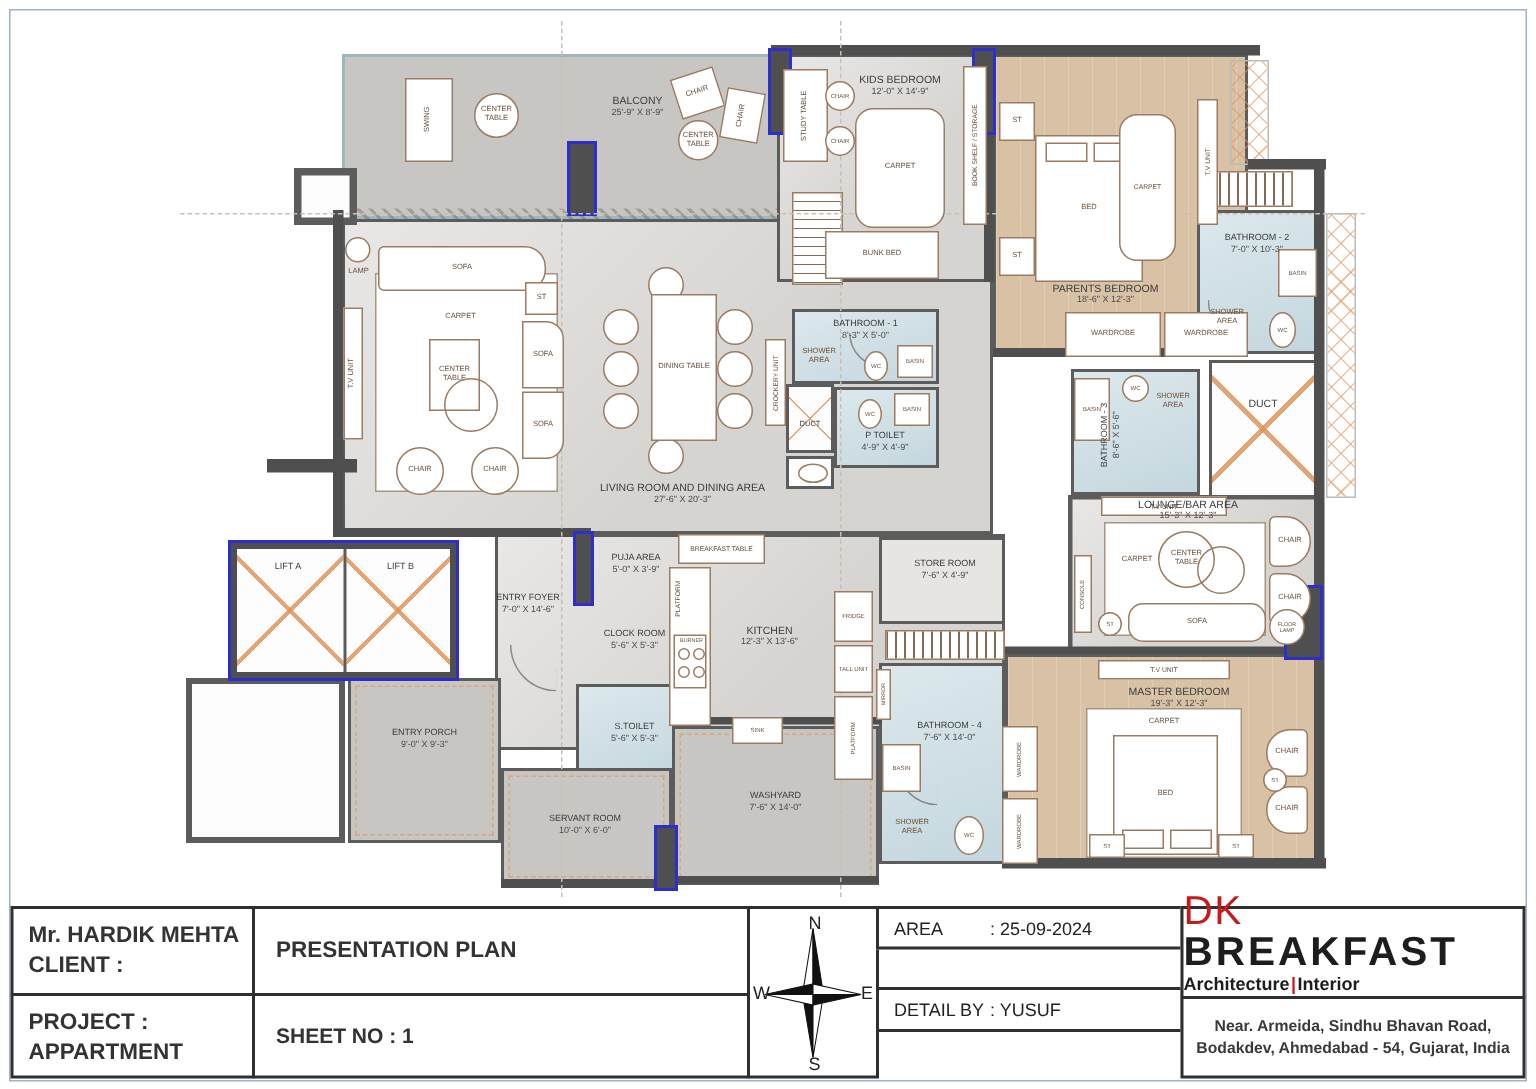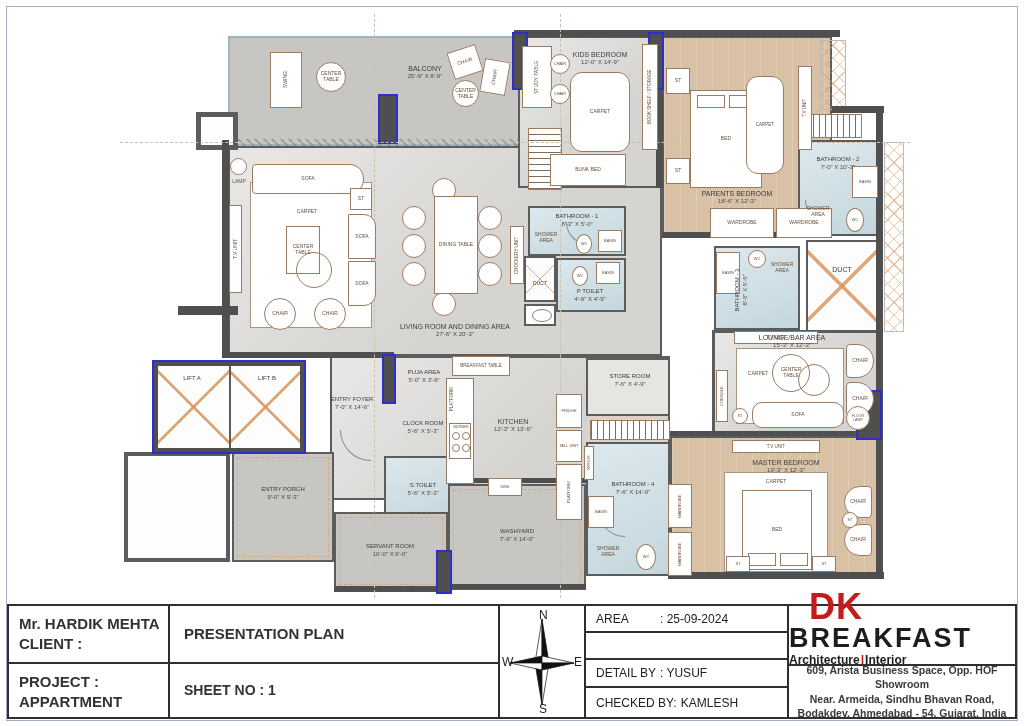--- a/index.html
+++ b/index.html
@@ -42,21 +42,21 @@
   .lbl.w{width:34px;}
   .pillow{position:absolute;background:#fff;border:1px solid #9b7b61;box-sizing:border-box;}
   .arc{position:absolute;border:1px solid #8a8a8a;border-top:none;border-right:none;border-radius:0 0 0 100%;z-index:15;}
   .gline{position:absolute;border-left:1px dashed #c9c0b2;z-index:5;}
   .ghline{position:absolute;border-top:1px dashed #c9c0b2;z-index:5;}
   
   .tb-cell{position:absolute;box-sizing:border-box;border:2px solid #2f2f2f;background:#fff;z-index:40;}
   .client-line{font-size:15px;font-weight:bold;line-height:1.35;}
   .row-line{font-size:12px;color:#222;display:flex;align-items:center;height:100%;padding-left:10px;box-sizing:border-box;}
   .row-label{min-width:64px;display:inline-block;}
-  .logo-dk{color:#c61a1b;font-weight:700;font-size:36px;letter-spacing:1px;margin-left:20px;}
+  .logo-dk{color:#c61a1b;font-weight:400;font-size:27px;letter-spacing:1px;}
   .logo-rest{color:#1d1d1d;font-weight:800;font-size:27px;letter-spacing:2px;}
   .tagline{font-size:12px;font-weight:bold;color:#1d1d1d;margin-top:1px;}
   .tagline .sep{color:#c61a1b;font-weight:bold;padding:0 1px;}
   .addr{font-size:10.5px;font-weight:bold;color:#3a3a3a;line-height:1.35;text-align:center;}
   .compass-letter{position:absolute;font-size:12px;color:#222;z-index:41;}
 </style>
 </head>
 <body>
 
 <div id="page">
@@ -490,34 +490,27 @@
         <span class="row-label">AREA</span>
         <span>: 25-09-2024</span>
       </div>
   </div>
   <div class="tb-cell" style="left:584px;top:658px;width:205px;height:30px;">
     <div class="row-line">
         <span class="row-label">DETAIL BY</span>
         <span>: YUSUF</span>
       </div>
   </div>
-  <div class="tb-cell" style="left:584px;top:686px;width:205px;height:33px;">
-    <div class="row-line">
-        <span class="row-label" style="min-width:0;margin-right:4px;">CHECKED BY:</span>
-        <span>KAMLESH</span>
-      </div>
-  </div>
 
   <div class="tb-cell" style="left:787px;top:604px;width:230px;height:62px;display:flex;flex-direction:column;align-items:center;justify-content:center;">
     <div style="line-height:1;">
       <span class="logo-dk">DK</span>
       <span class="logo-rest">BREAKFAST</span>
     </div>
     <div class="tagline">
       <span>Architecture</span><span class="sep">|</span><span>Interior Design</span><span class="sep">|</span><span>Landscape</span>
     </div>
   </div>
   <div class="tb-cell" style="left:787px;top:664px;width:230px;height:55px;display:flex;flex-direction:column;align-items:center;justify-content:center;">
-    <div class="addr">609, Arista Business Space, Opp. HOF Showroom</div>
     <div class="addr">Near. Armeida, Sindhu Bhavan Road,</div>
     <div class="addr">Bodakdev, Ahmedabad - 54, Gujarat, India</div>
   </div>
 </div>
 
 </body></html>

